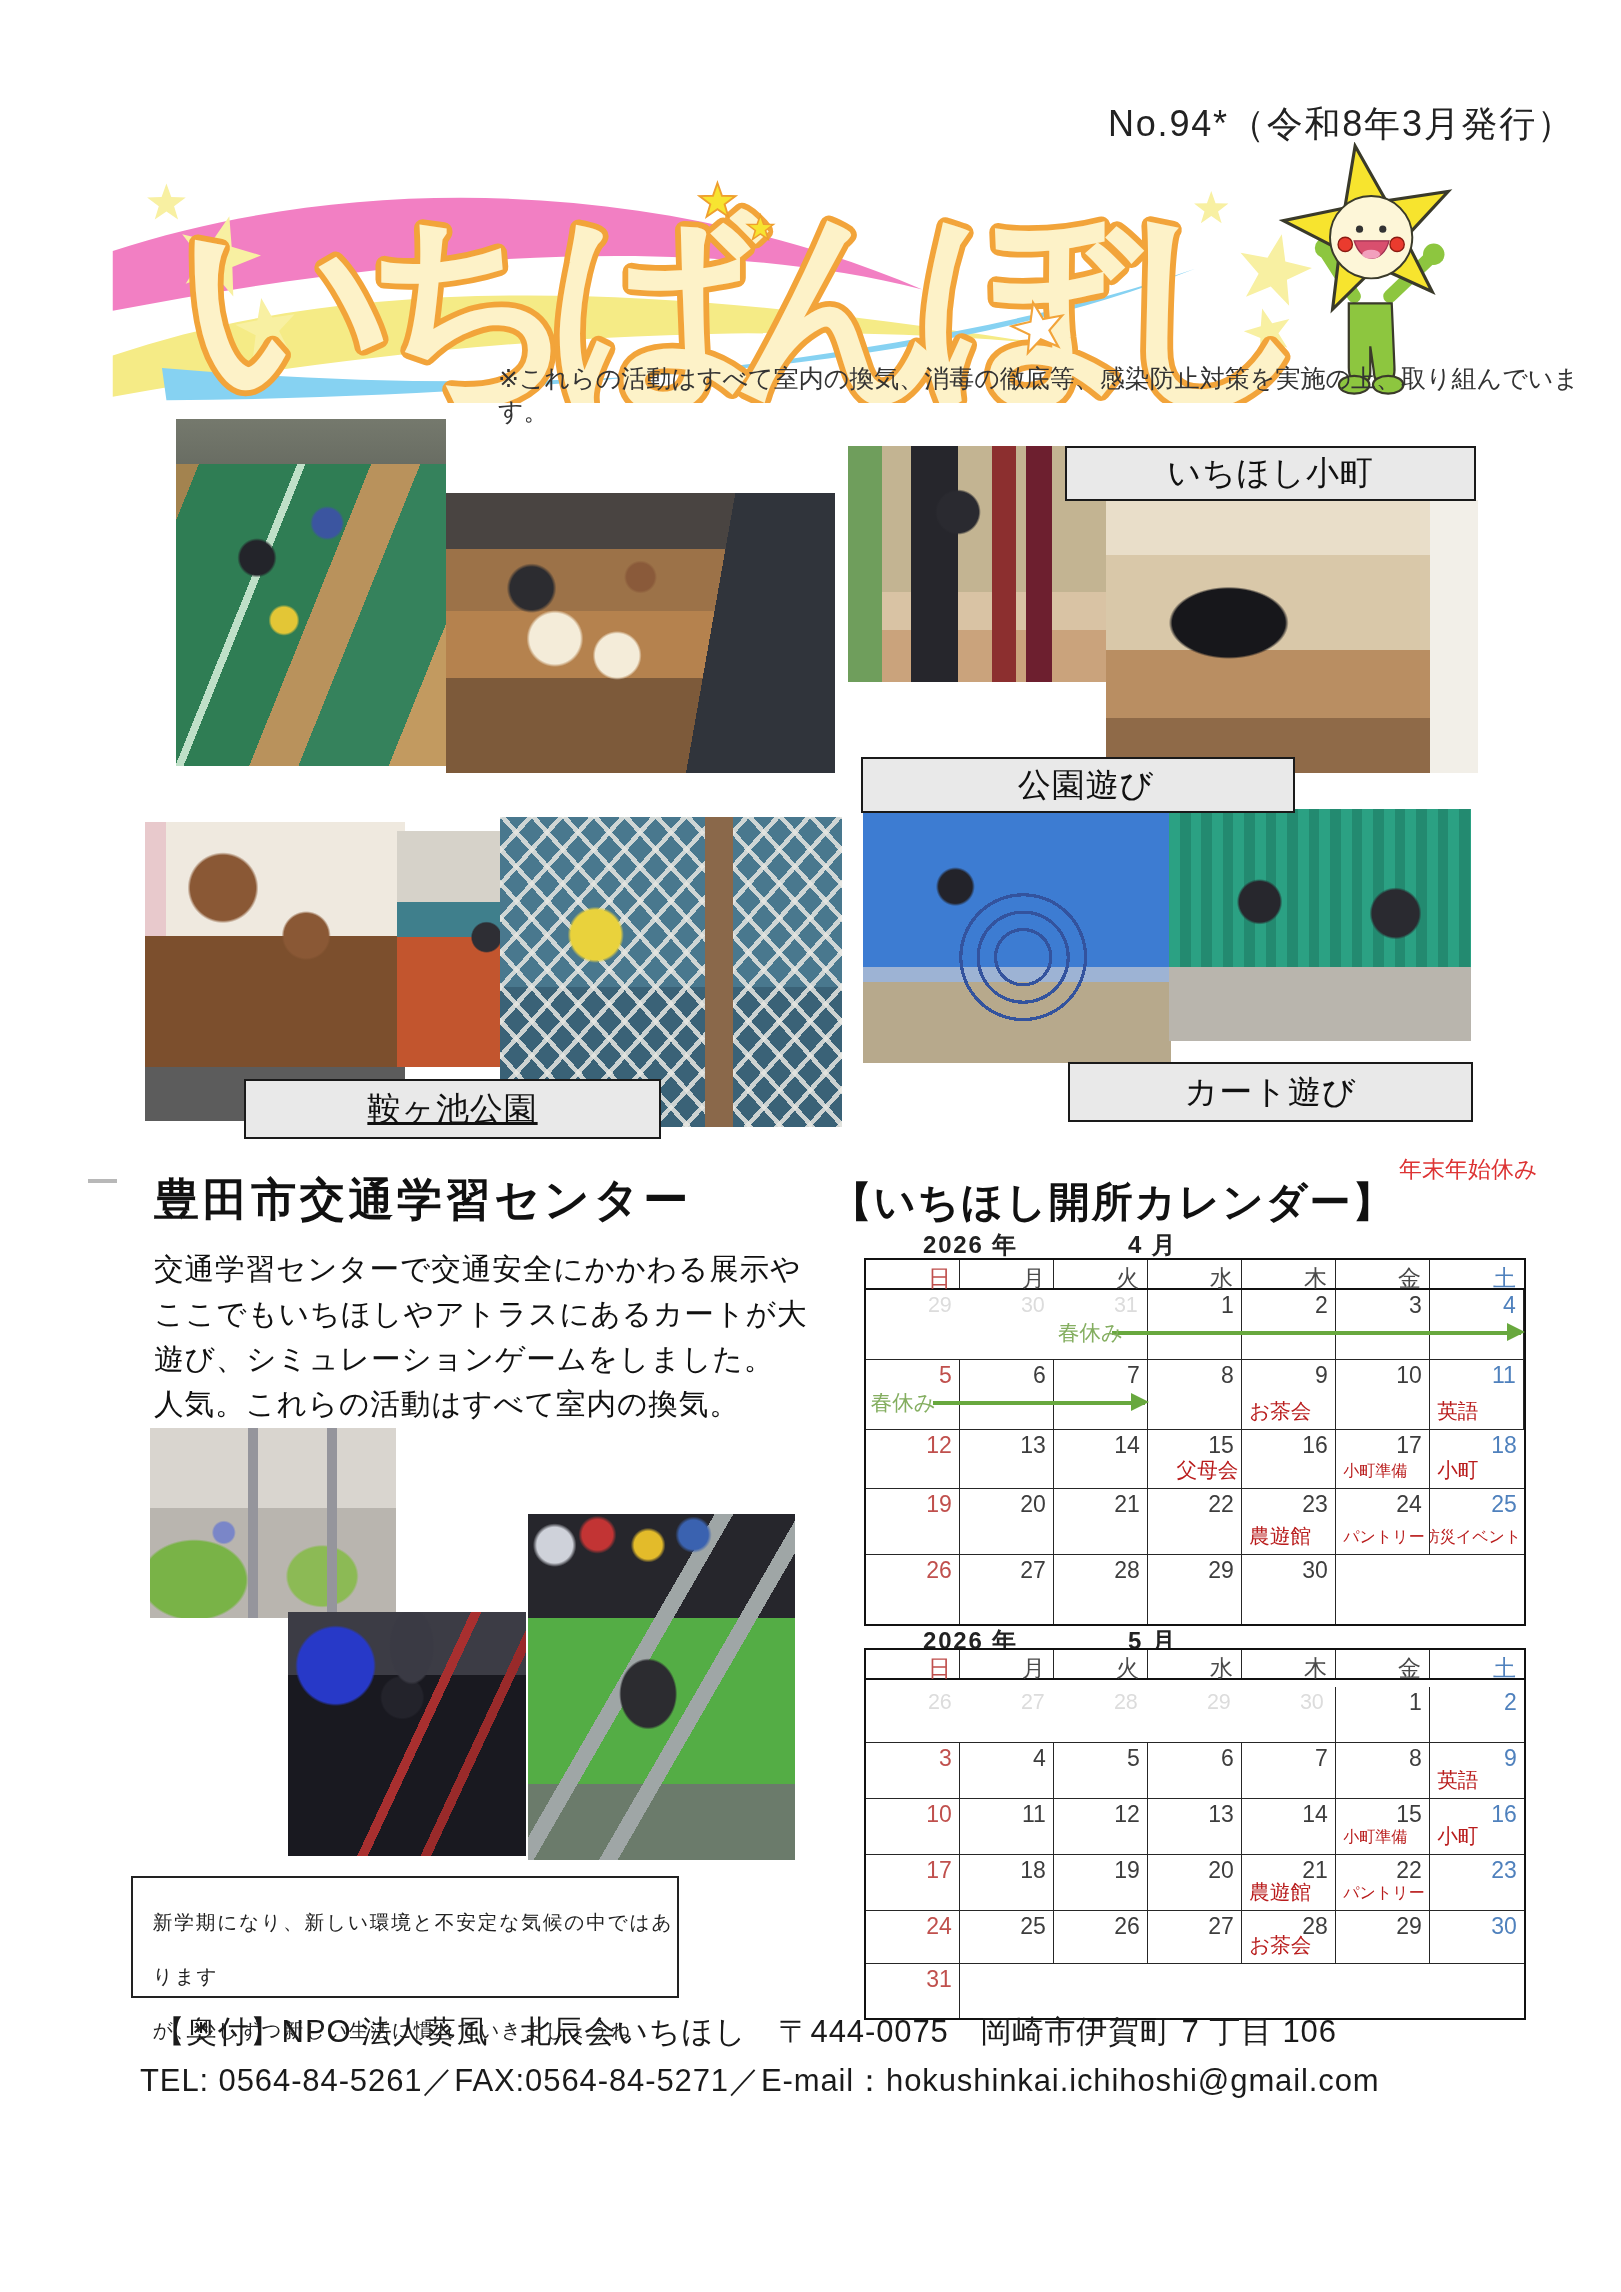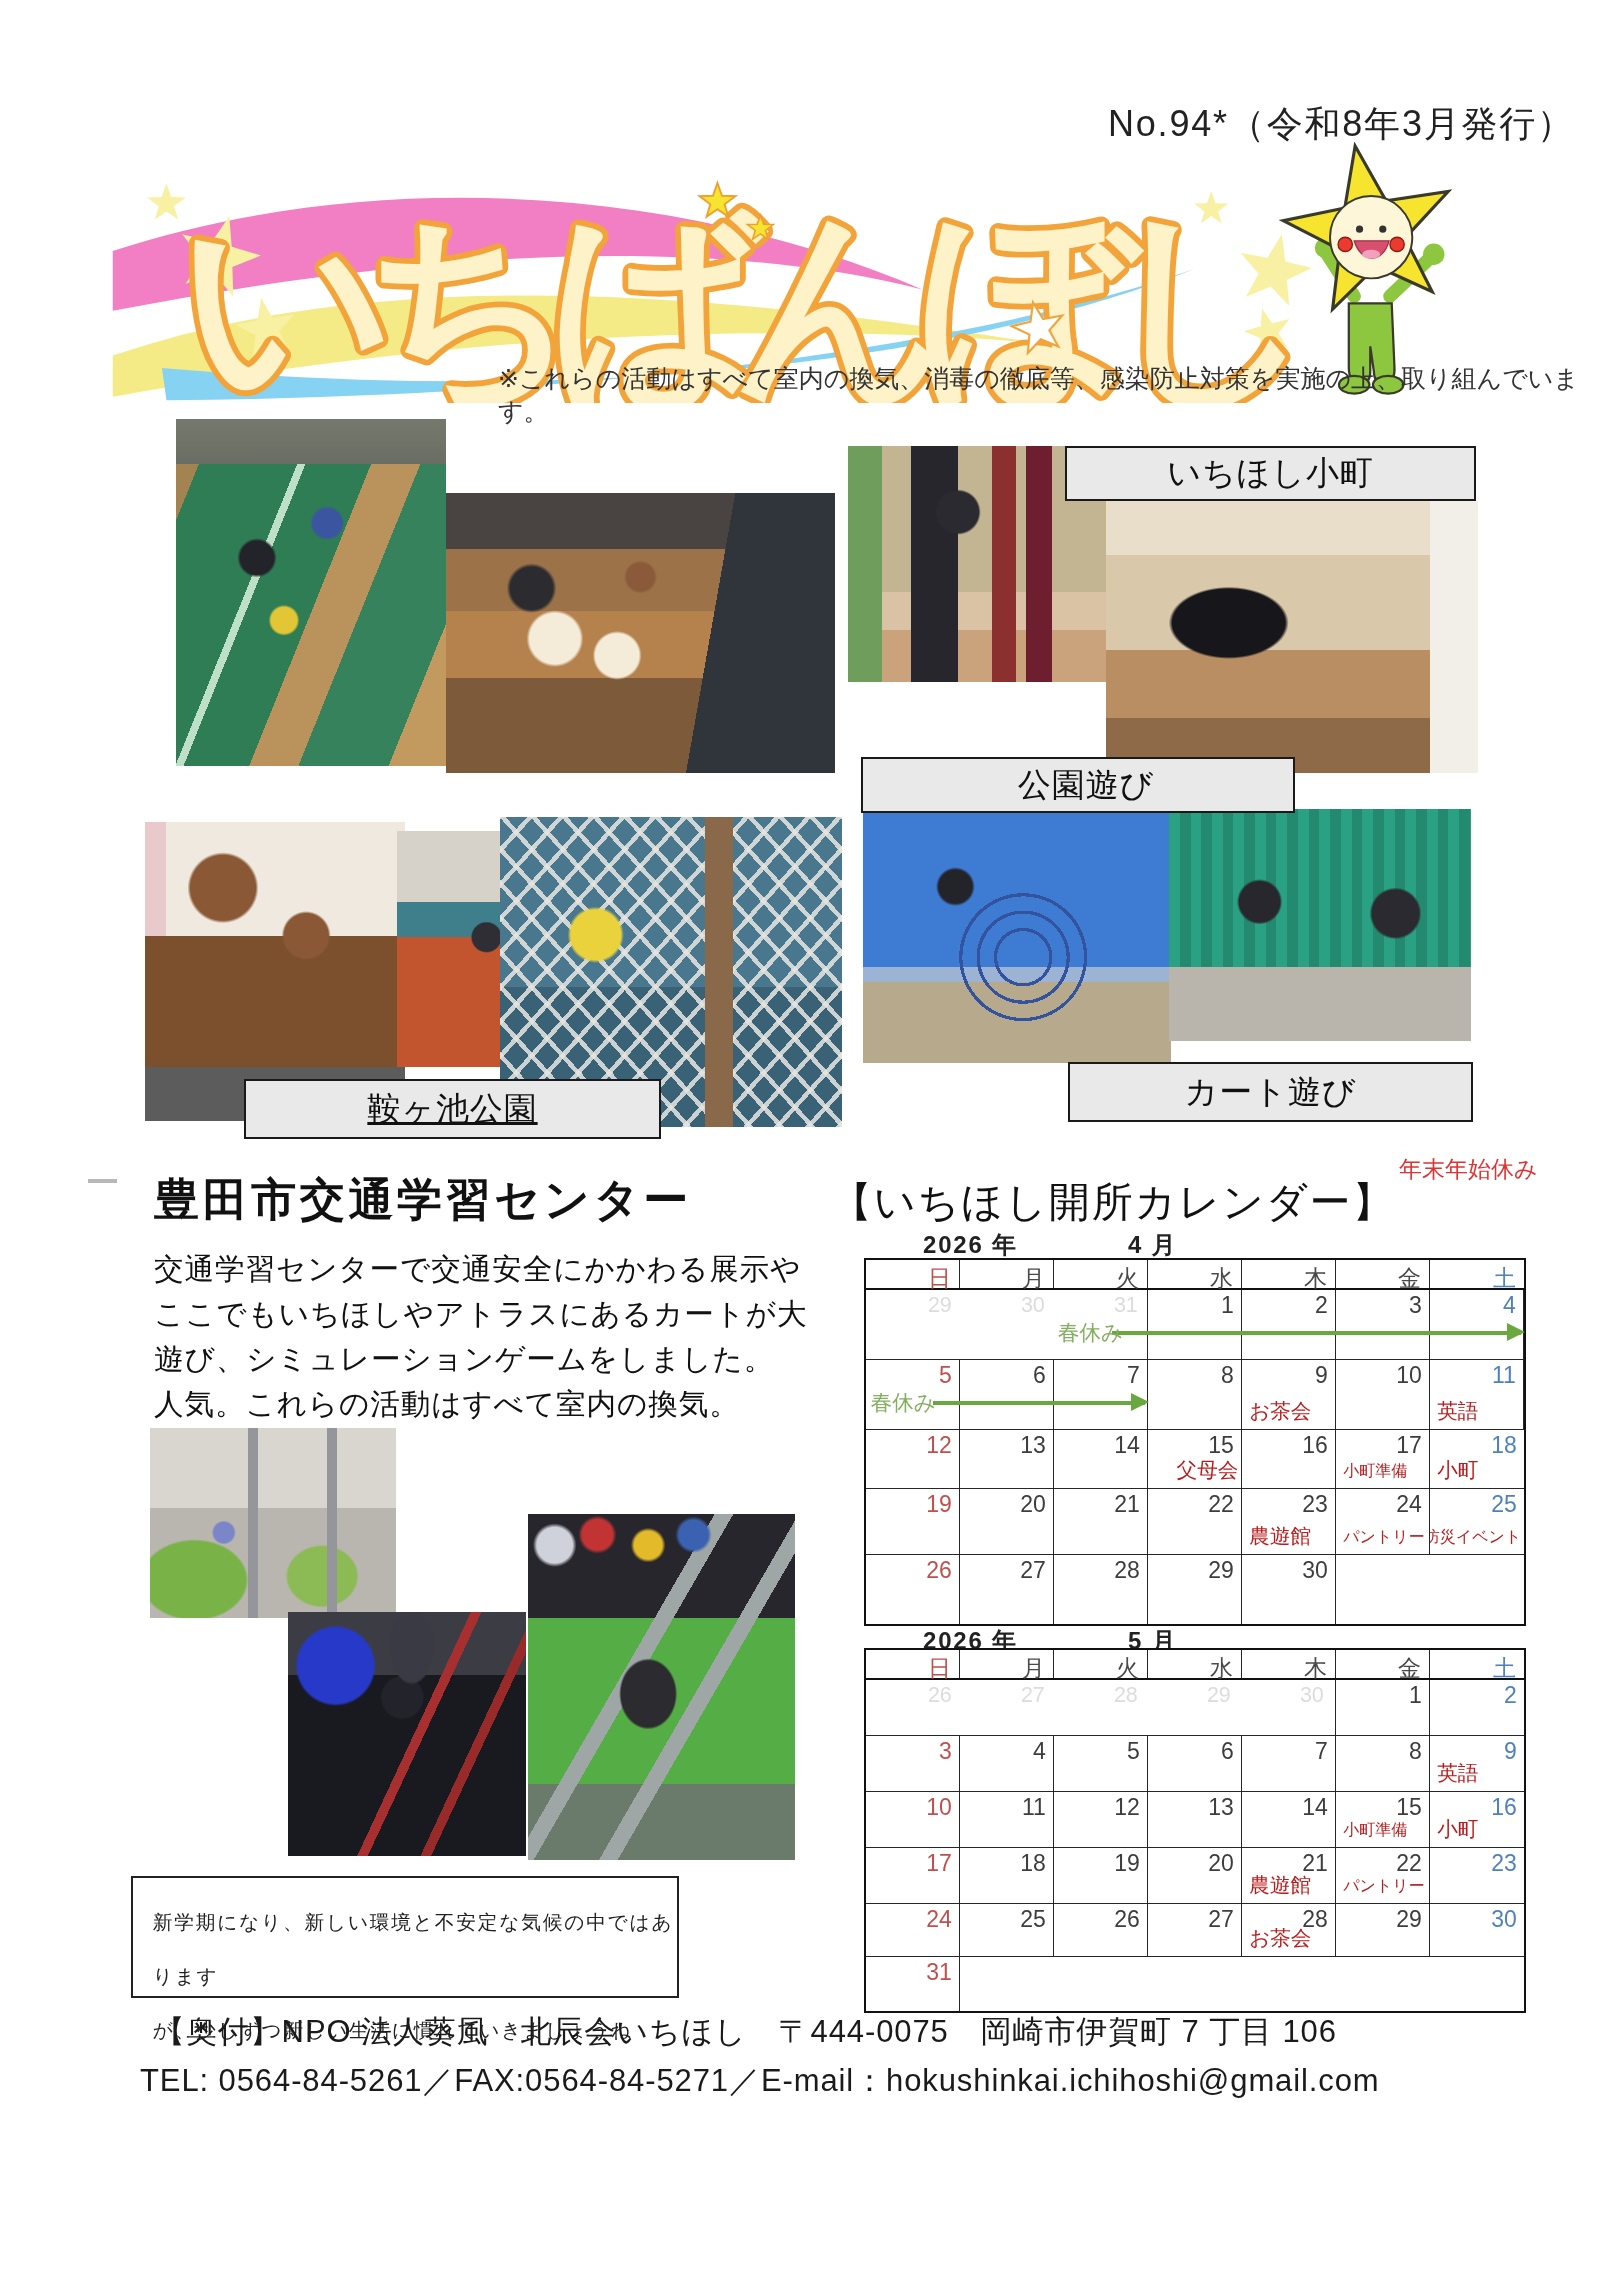--- a/index.html
+++ b/index.html
@@ -96,21 +96,21 @@
                 font-size:29.6px;line-height:45px;color:#111;letter-spacing:0.9px;}
 
   
   .message-box{left:131px;top:1876px;width:548px;height:122px;border:2.7px solid #222;
                box-sizing:border-box;padding:18px 0 0 19.7px;
                font-family:"DejaVu Serif","Liberation Serif",serif;
                font-size:19.7px;line-height:54px;color:#222;letter-spacing:1.8px;}
 
   
   .cal-title{left:831px;top:1175px;font-family:"DejaVu Serif","Liberation Serif",serif;
-             font-size:41px;font-weight:400;letter-spacing:1.8px;color:#111;}
+             font-size:41px;font-weight:700;letter-spacing:1.8px;color:#111;}
   .holiday-note{left:1399px;top:1154px;font-family:"DejaVu Serif","Liberation Serif",serif;
                 font-size:23px;color:#dd3333;}
   .cal-ym{font-size:24px;font-weight:bold;color:#222;letter-spacing:1.8px;}
   .cal-table{position:absolute;left:864px;width:658px;border:2.7px solid #111;background:#fff;}
   .cal-header-row{display:flex;border-bottom:2.7px solid #111;box-sizing:border-box;}
   .cal-hcell{width:94px;box-sizing:border-box;border-right:1.8px solid #262626;
              text-align:right;padding:2.7px 8px 0 0;font-size:23px;color:#4a4a4a;}
   .cal-hcell:last-child{border-right:none;}
   .cal-row{display:flex;position:relative;border-bottom:1.8px solid #262626;box-sizing:border-box;}
   .cal-row:last-child{border-bottom:none;}
@@ -358,21 +358,21 @@
   <div class="cal-table" style="top:1648px;">
       <div class="cal-header-row" style="height: 30px;">
         <span class="cal-hcell sun" style="display: inline-block;">日</span>
         <span class="cal-hcell" style="display: inline-block;">月</span>
         <span class="cal-hcell" style="display: inline-block;">火</span>
         <span class="cal-hcell" style="display: inline-block;">水</span>
         <span class="cal-hcell" style="display: inline-block;">木</span>
         <span class="cal-hcell" style="display: inline-block;">金</span>
         <span class="cal-hcell sat" style="display: inline-block;">土</span>
       </div>
-      <div class="cal-row" style="height: 56px;">
+      <div class="cal-row" style="height: 56px; margin-top: 7px;">
         <div class="cal-cell" style="width: 470px;"><span class="ghost">26</span><span class="ghost">27</span><span class="ghost">28</span><span class="ghost">29</span><span class="ghost">30</span></div>
         <div class="cal-cell" style="width: 94px;">
           <span class="num">1</span>
         </div>
         <div class="cal-cell" style="width: 94px;">
           <span class="num sat">2</span>
         </div>
       </div>
       <div class="cal-row" style="height: 56px;">
         <div class="cal-cell" style="width: 94px;">

